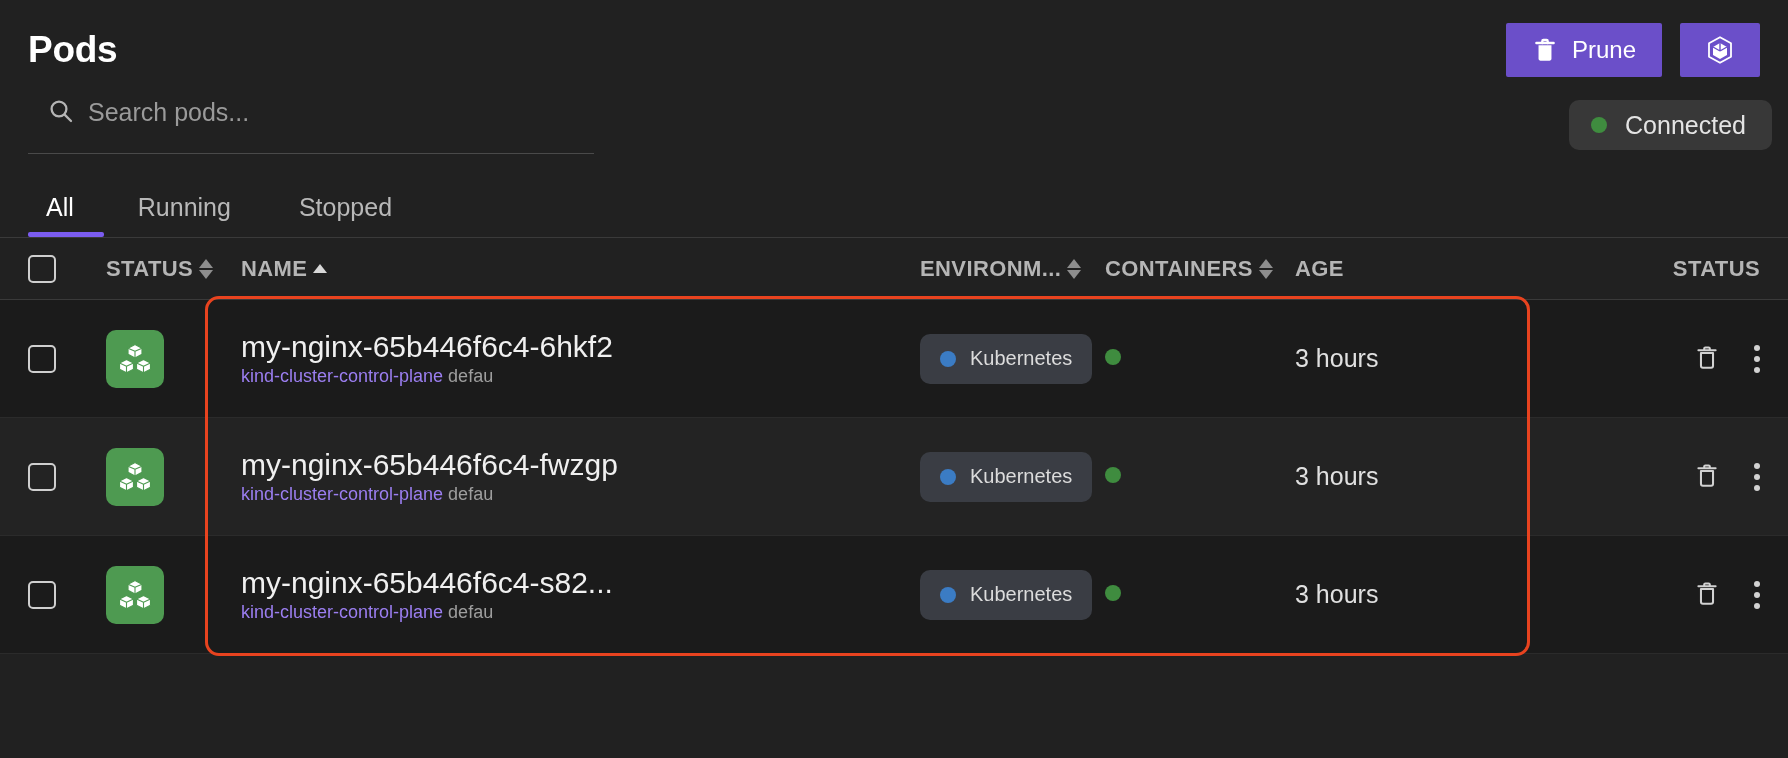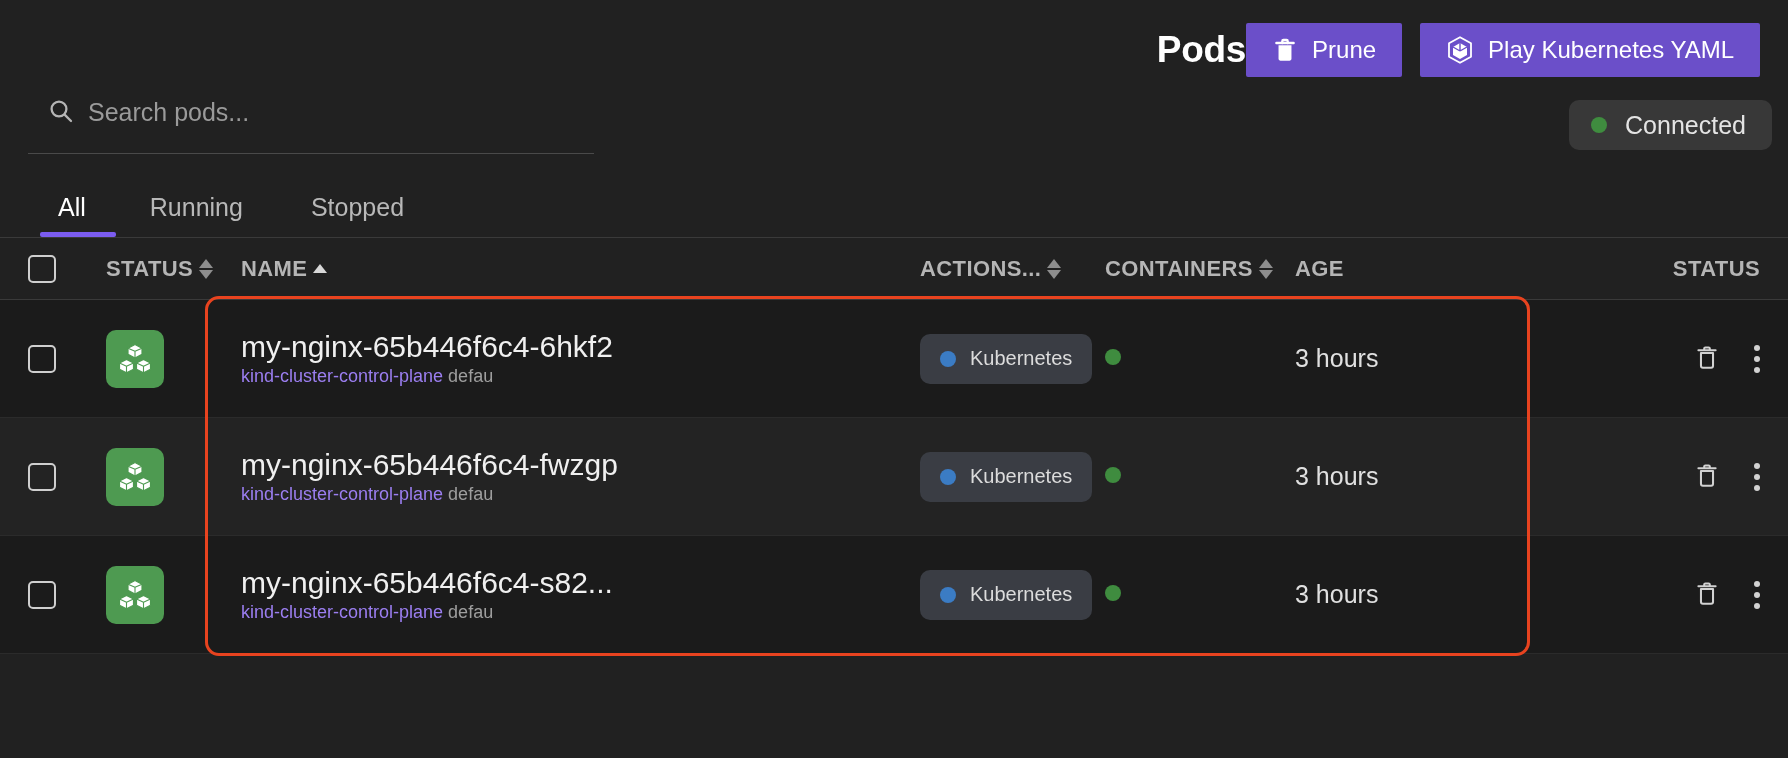--- a/index.html
+++ b/index.html
@@ -6,21 +6,21 @@
   html, body {
     width: 1788px; height: 758px;
     background: #212121;
     font-family: "Liberation Sans", sans-serif;
     overflow: hidden;
   }
   .page { position: relative; width: 1788px; height: 758px; background: #212121; }
 
   
   .header-row {
-    display: flex; align-items: center; justify-content: flex-end;
+    display: flex; align-items: center; justify-content: space-between;
     padding: 18px 28px 0 28px;
     height: 82px;
   }
   .page-title {
     font-size: 37px; font-weight: bold; color: #ffffff; letter-spacing: -0.3px;
   }
   .header-actions { display: flex; gap: 18px; align-items: center; }
   .btn {
     display: inline-flex; align-items: center; gap: 14px;
     background: #6b4fc9; color: #ffffff;
@@ -56,21 +56,21 @@
     margin-right: -12px;
   }
   .dot { width: 16px; height: 16px; border-radius: 50%; display:inline-block; }
   .dot.green { background: #3f8c3f; }
   .dot.blue  { background: #3b7cc4; }
   .dot.green-bright { background: #3f8c3f; }
 
   
   .tabs {
     display: flex; align-items: flex-end; gap: 0;
-    padding: 0 40px; margin-top: 24px;
+    padding: 0 28px; margin-top: 24px;
     border-bottom: 1px solid #3a3a3a;
     height: 60px;
   }
   .tab {
     position: relative; height: 58px; line-height: 56px;
     padding: 0 34px; font-size: 25px; color: #b8b8b8; cursor: pointer;
   }
   .tab:first-child { padding-left: 18px; padding-right: 30px; }
   .tab.active { color: #ffffff; }
   .tab.active::after {
@@ -169,21 +169,20 @@
         <span>Prune</span>
       </button>
       <button class="btn">
         <span>
           <svg width="28" height="30" viewBox="0 0 28 30" fill="none">
             <path d="M14 2.2 25 8.2v13.6L14 27.8 3 21.8V8.2z" stroke="#fff" stroke-width="1.8" stroke-linejoin="round"></path>
             <path d="M14 8 21 12v8l-7 4-7-4v-8z" fill="#fff"></path>
             <path d="M14 8v8m0 0 7-4m-7 4-7-4" stroke="#6b4fc9" stroke-width="1.4"></path>
           </svg>
         </span>
-        <span>Play Kubernetes YAML</span>
       </button>
     </div>
   </div>
 
   <div class="search-row">
     <div class="search-box">
       <span class="sicon">
         <svg width="26" height="26" viewBox="0 0 26 26" fill="none">
           <circle cx="11" cy="11" r="7.4" stroke="#b5b5b5" stroke-width="2.3"></circle>
           <path d="M16.6 16.6 23 23" stroke="#b5b5b5" stroke-width="2.3" stroke-linecap="round"></path>
@@ -216,21 +215,21 @@
             <span class="tri-dn"></span>
         </span>
       </div>
       <div class="c-name th">
         <span>NAME</span>
         <span class="sorter" style="gap:0">
           <span class="tri-up on"></span>
         </span>
       </div>
       <div class="c-env th">
-        <span>ACTIONS...</span>
+        <span>ENVIRONM...</span>
         <span class="sorter">
           <span class="tri-up"></span>
             <span class="tri-dn"></span>
         </span>
       </div>
       <div class="c-cont th">
         <span>CONTAINERS</span>
         <span class="sorter">
           <span class="tri-up"></span>
             <span class="tri-dn"></span>

